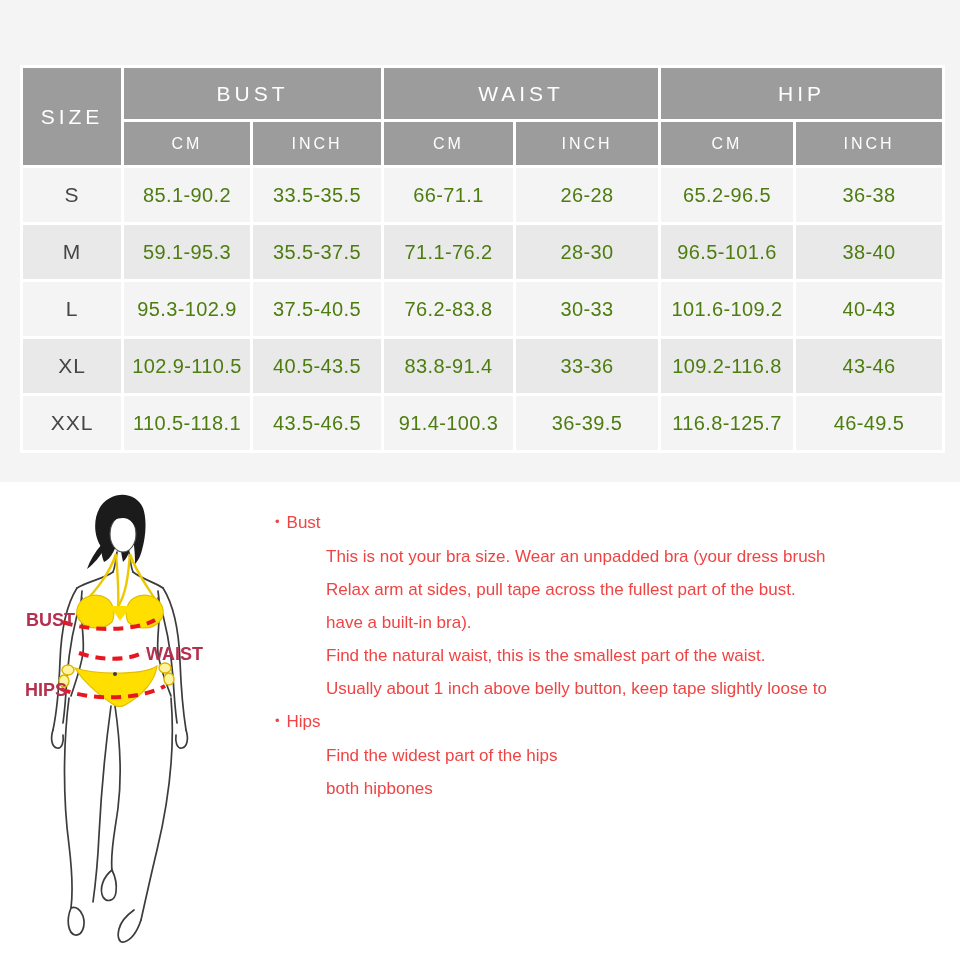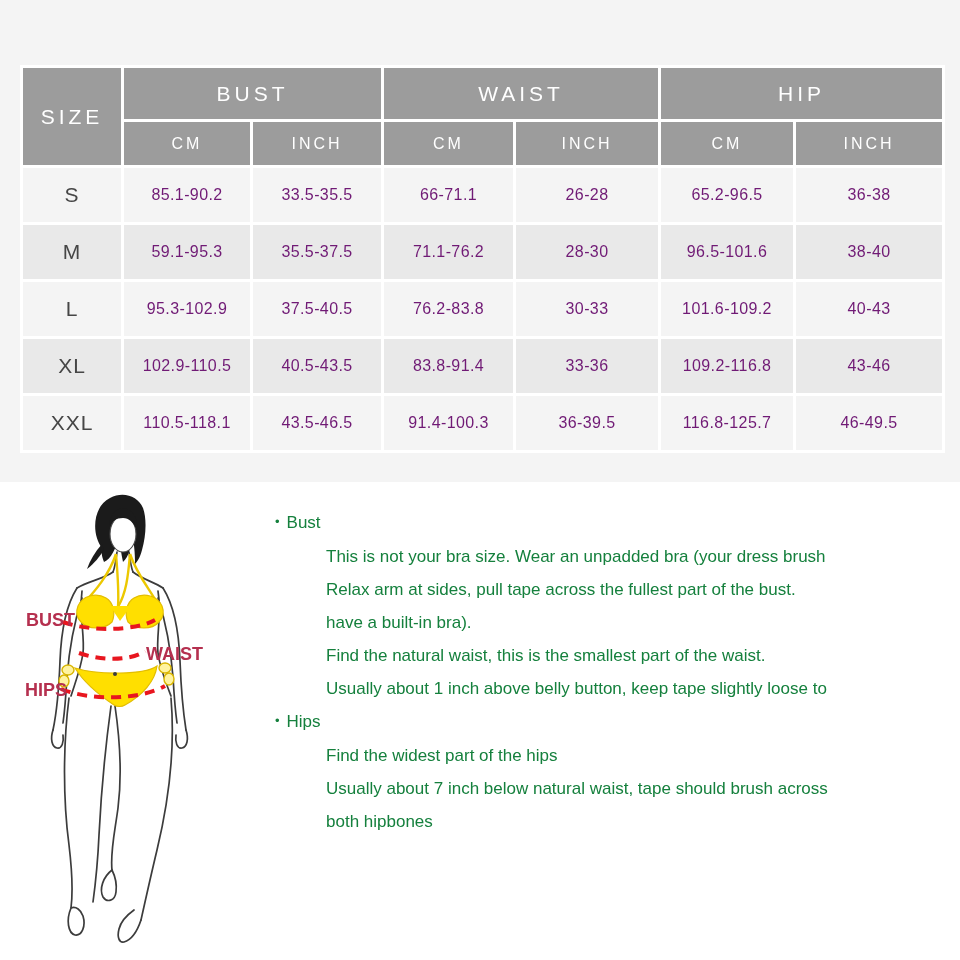--- a/index.html
+++ b/index.html
@@ -24,32 +24,32 @@
     text-align:center; vertical-align:middle;
     padding:0; overflow:hidden;
   }
   .size-chart thead th {
     background:#9c9c9c; color:#ffffff;
     font-weight:400; font-size:21px; letter-spacing:4px;
   }
   .size-chart thead tr.group-row th { height:51px; }
   .size-chart thead tr.sub-row th { height:43px; font-size:16px; letter-spacing:3px; }
   .size-chart tbody td {
-    height:54px; font-size:16px; color:#701a75; letter-spacing:0.4px;
+    height:54px; font-size:20px; color:#4d7c0f; letter-spacing:0.4px;
     background:transparent;
   }
   .size-chart tbody tr:nth-child(even) td { background:#e9e9e9; }
   .size-chart tbody td.col-size { font-size:21px; color:#464646; letter-spacing:1px; }
   
   .guide-section {
     display:flex; height:478px; box-sizing:border-box; background:#ffffff;
   }
   .figure-wrap { width:268px; flex:none; position:relative; }
   .figure-wrap svg { display:block; margin:8px 0 0 5px; }
-  .instructions { flex:1; padding:24px 12px 0 0; font-size:17px; color:#15803d; }
+  .instructions { flex:1; padding:24px 12px 0 0; font-size:17px; color:#ef4444; }
   .ins-title { line-height:33px; padding-left:7px; font-weight:400; }
   .ins-title .bullet { font-size:13px; margin-right:7px; position:relative; top:-2px; }
   .ins-line { line-height:33px; padding-left:58px; white-space:nowrap; }
 </style>
 </head>
 <body>
 
 <div class="page">
 
   <div class="chart-section">
@@ -209,18 +209,17 @@
 
     <div class="instructions">
         <div class="ins-title"><span class="bullet">•</span><span>Bust</span></div>
         <div class="ins-line">This is not your bra size. Wear an unpadded bra (your dress brush</div>
         <div class="ins-line">Relax arm at sides, pull tape across the fullest part of the bust.</div>
         <div class="ins-line">have a built-in bra).</div>
         <div class="ins-line">Find the natural waist, this is the smallest part of the waist.</div>
         <div class="ins-line">Usually about 1 inch above belly button, keep tape slightly loose to</div>
         <div class="ins-title"><span class="bullet">•</span><span>Hips</span></div>
         <div class="ins-line">Find the widest part of the hips</div>
-        <div class="ins-line">Usually about 7 inch below natural waist, tape should brush across</div>
         <div class="ins-line">both hipbones</div>
       </div>
   </div>
 
 </div>
 
 </body></html>

